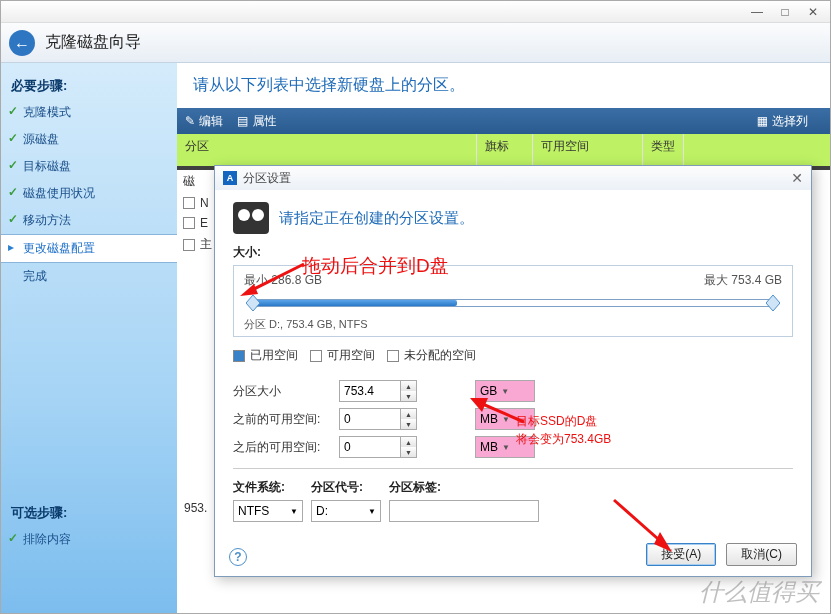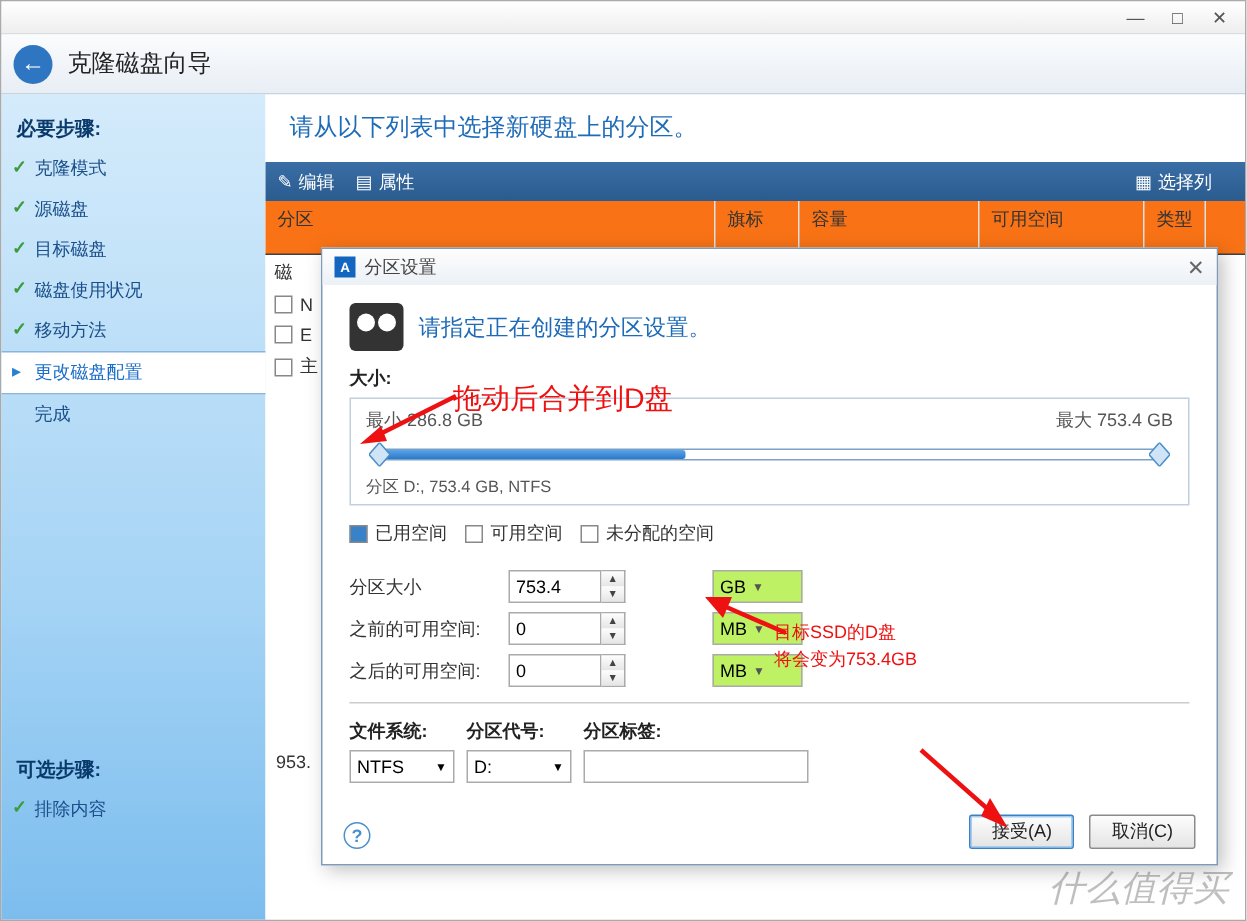--- a/index.html
+++ b/index.html
@@ -16,21 +16,21 @@
 .sb-item{padding:5px 10px 5px 22px;color:#1a4f8a;cursor:pointer;position:relative;font-size:12px}
 .sb-item.done::before{content:"✓";position:absolute;left:7px;color:#3a9c3a;font-weight:bold}
 .sb-item.current{background:#fff;color:#1a6dc8;border:1px solid #89b4dc;border-left:none;border-right:none}
 .sb-item.current::before{content:"▸";position:absolute;left:7px;color:#2a7fd0}
 .main{flex:1;background:#fff;display:flex;flex-direction:column}
 .instruction{padding:12px 16px;color:#1e6bb8;font-size:16px}
 .toolbar{height:26px;background:linear-gradient(#3a6ea5,#2a5b8f);display:flex;align-items:center;color:#fff;padding:0 8px;font-size:12px}
 .toolbar .tb{display:flex;align-items:center;margin-right:14px;cursor:pointer}
 .toolbar .tb span.ic{margin-right:4px}
 .toolbar .right{margin-left:auto}
-.cols{height:36px;background:#f97316;border-bottom:1px solid #404040;display:flex}
+.cols{height:36px;background:#bef264;border-bottom:4px solid #404040;display:flex}
 .col{padding:4px 8px;border-right:1px solid #e2e2e2;color:#333}
 .rows{padding-left:6px;color:#333}
 .row{padding:3px 0;display:flex;align-items:center}
 .row .cbx{width:12px;height:12px;border:1px solid #888;margin-right:5px}
 .dialog{position:absolute;left:214px;top:165px;width:598px;height:412px;background:#fff;border:1px solid #7e9cb9;box-shadow:3px 3px 12px rgba(0,0,0,0.25)}
 .dlg-title{height:24px;background:linear-gradient(#fdfdfd,#ebf1f7);display:flex;align-items:center;padding:0 8px;color:#444}
 .dlg-title .ic{width:14px;height:14px;background:#1266c0;color:#fff;display:flex;align-items:center;justify-content:center;font-size:9px;font-weight:bold;margin-right:6px}
 .dlg-title .x{margin-left:auto;cursor:pointer;color:#666;font-size:14px}
 .dlg-body{padding:12px 18px}
 .dlg-head{display:flex;align-items:center;margin-bottom:10px}
@@ -52,21 +52,21 @@
 .pinfo{font-size:11px;color:#555;margin-top:4px}
 .legend{display:flex;gap:12px;margin:10px 0;align-items:center}
 .lg{display:flex;align-items:center;gap:5px;color:#333}
 .sw{width:12px;height:12px;border:1px solid #888}
 .form{display:grid;grid-template-columns:100px 130px 60px;row-gap:6px;column-gap:6px;align-items:center;margin-top:16px}
 .lbl{color:#333}
 .num{display:flex;align-items:center}
 .num input{width:62px;height:22px;border:1px solid #aaa;padding:0 4px;text-align:left}
 .spin{display:flex;flex-direction:column;border:1px solid #aaa;border-left:none;height:22px}
 .spin div{width:15px;height:10px;display:flex;align-items:center;justify-content:center;font-size:7px;color:#444;background:linear-gradient(#fdfdfd,#e5e5e5);cursor:pointer}
-.unit{height:22px;border:1px solid #aaa;display:flex;align-items:center;padding:0 4px;gap:4px;background:#bef264;cursor:pointer}
+.unit{height:22px;border:1px solid #aaa;display:flex;align-items:center;padding:0 4px;gap:4px;background:#f9a8d4;cursor:pointer}
 .unit .dd{font-size:8px;color:#555}
 .hr{border:none;border-top:1px solid #ccc;margin:10px 0}
 .bottom{display:flex;gap:8px;align-items:center}
 .bf{display:flex;flex-direction:column;gap:4px}
 .bf .bl{color:#222;font-weight:bold}
 .sel{height:22px;border:1px solid #aaa;display:flex;align-items:center;padding:0 4px;gap:6px;background:#fff;cursor:pointer;min-width:70px}
 .sel .dd{margin-left:auto;font-size:8px}
 .txt{height:22px;border:1px solid #aaa;min-width:150px;background:#fff}
 .btnbar{position:absolute;right:14px;bottom:10px;display:flex;gap:10px;align-items:center}
 .btn{height:23px;padding:0 14px;border:1px solid #8a8a8a;background:linear-gradient(#fdfdfd,#e4e4e4);cursor:pointer;border-radius:2px;color:#222}
@@ -113,21 +113,20 @@
             <span>属性</span>
           </div>
         <div class="tb right">
             <span class="ic">▦</span>
             <span>选择列</span>
           </div>
       </div>
       <div class="cols">
         <div class="col" style="width:300px">分区</div>
         <div class="col" style="width:56px">旗标</div>
-        <div class="col" style="width:120px">容量</div>
         <div class="col" style="width:110px">可用空间</div>
         <div class="col">类型</div>
       </div>
       <div class="rows">
         <div class="row">
             <span>磁</span>
           </div>
         <div class="row">
             <div class="cbx"></div>
             <span>N</span>

